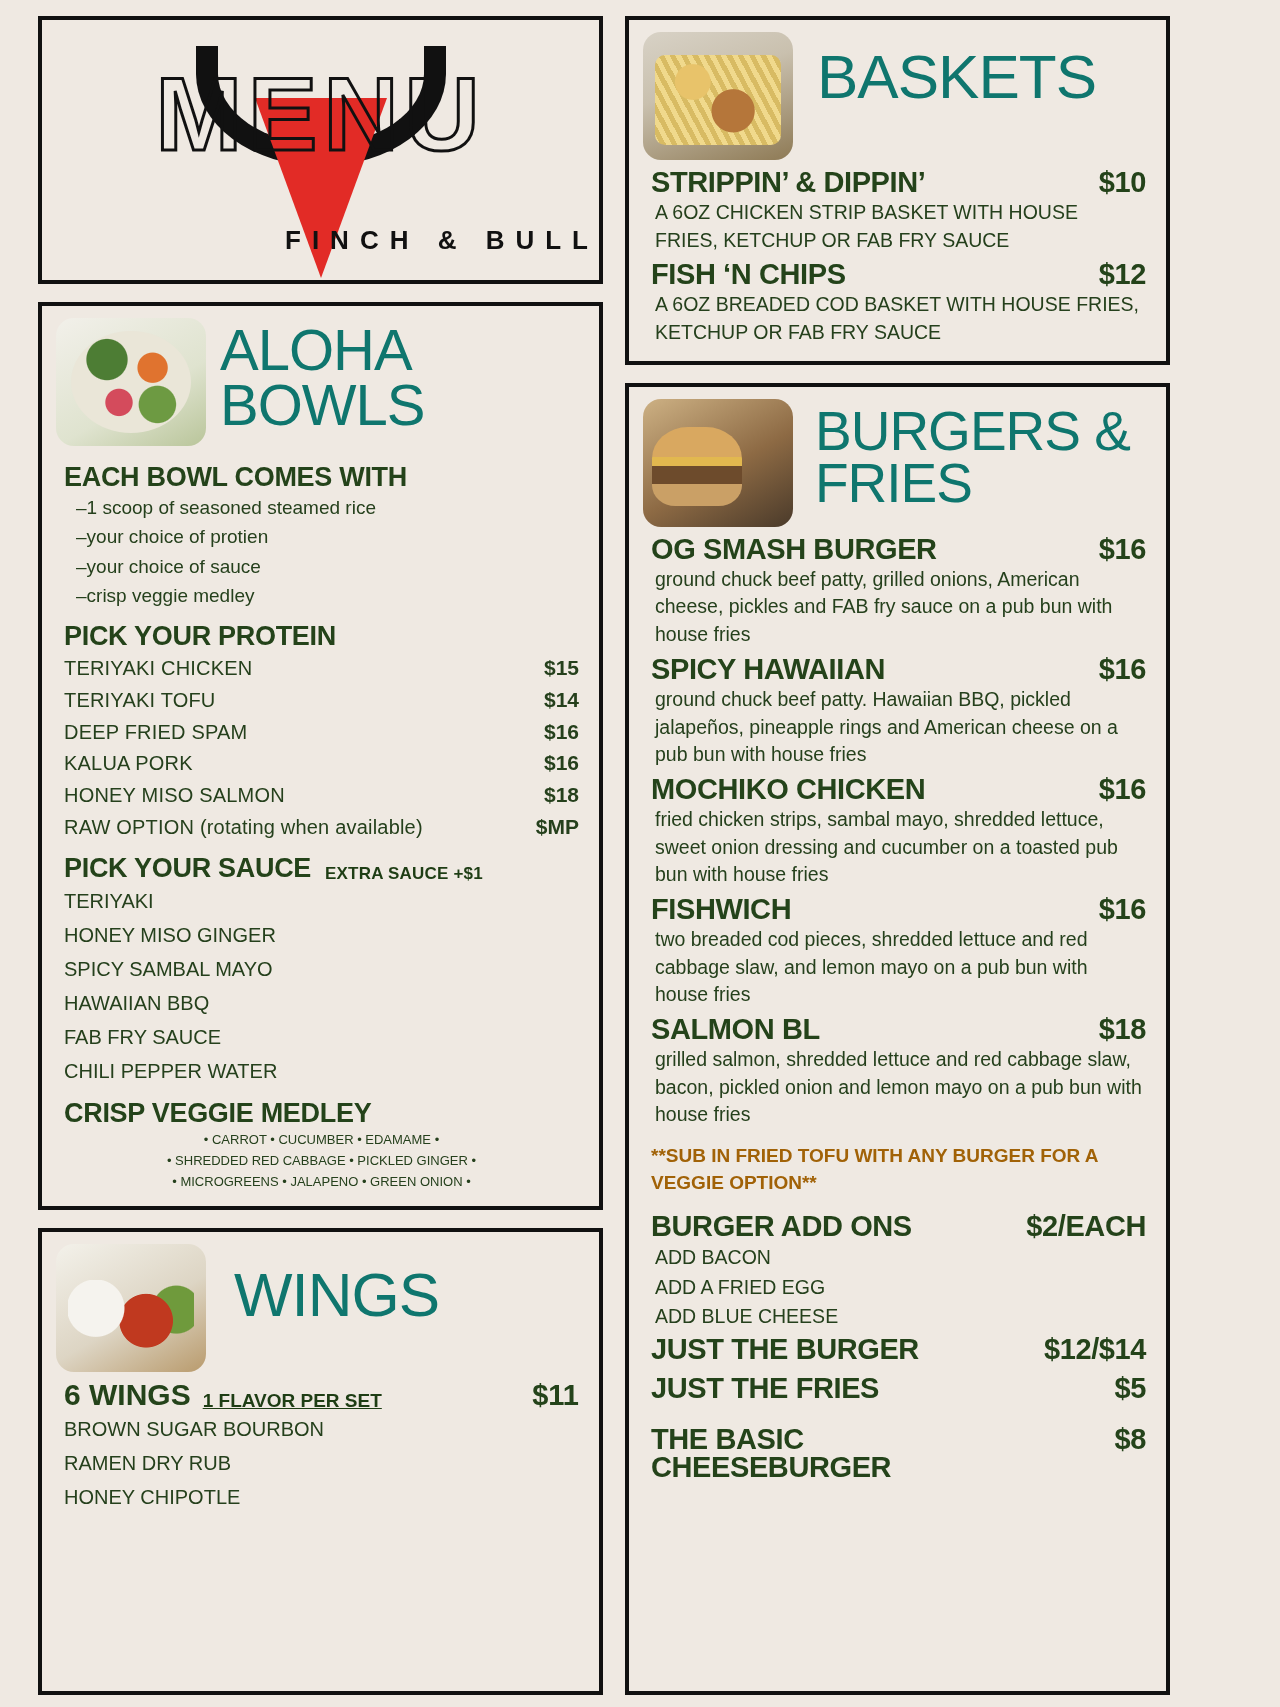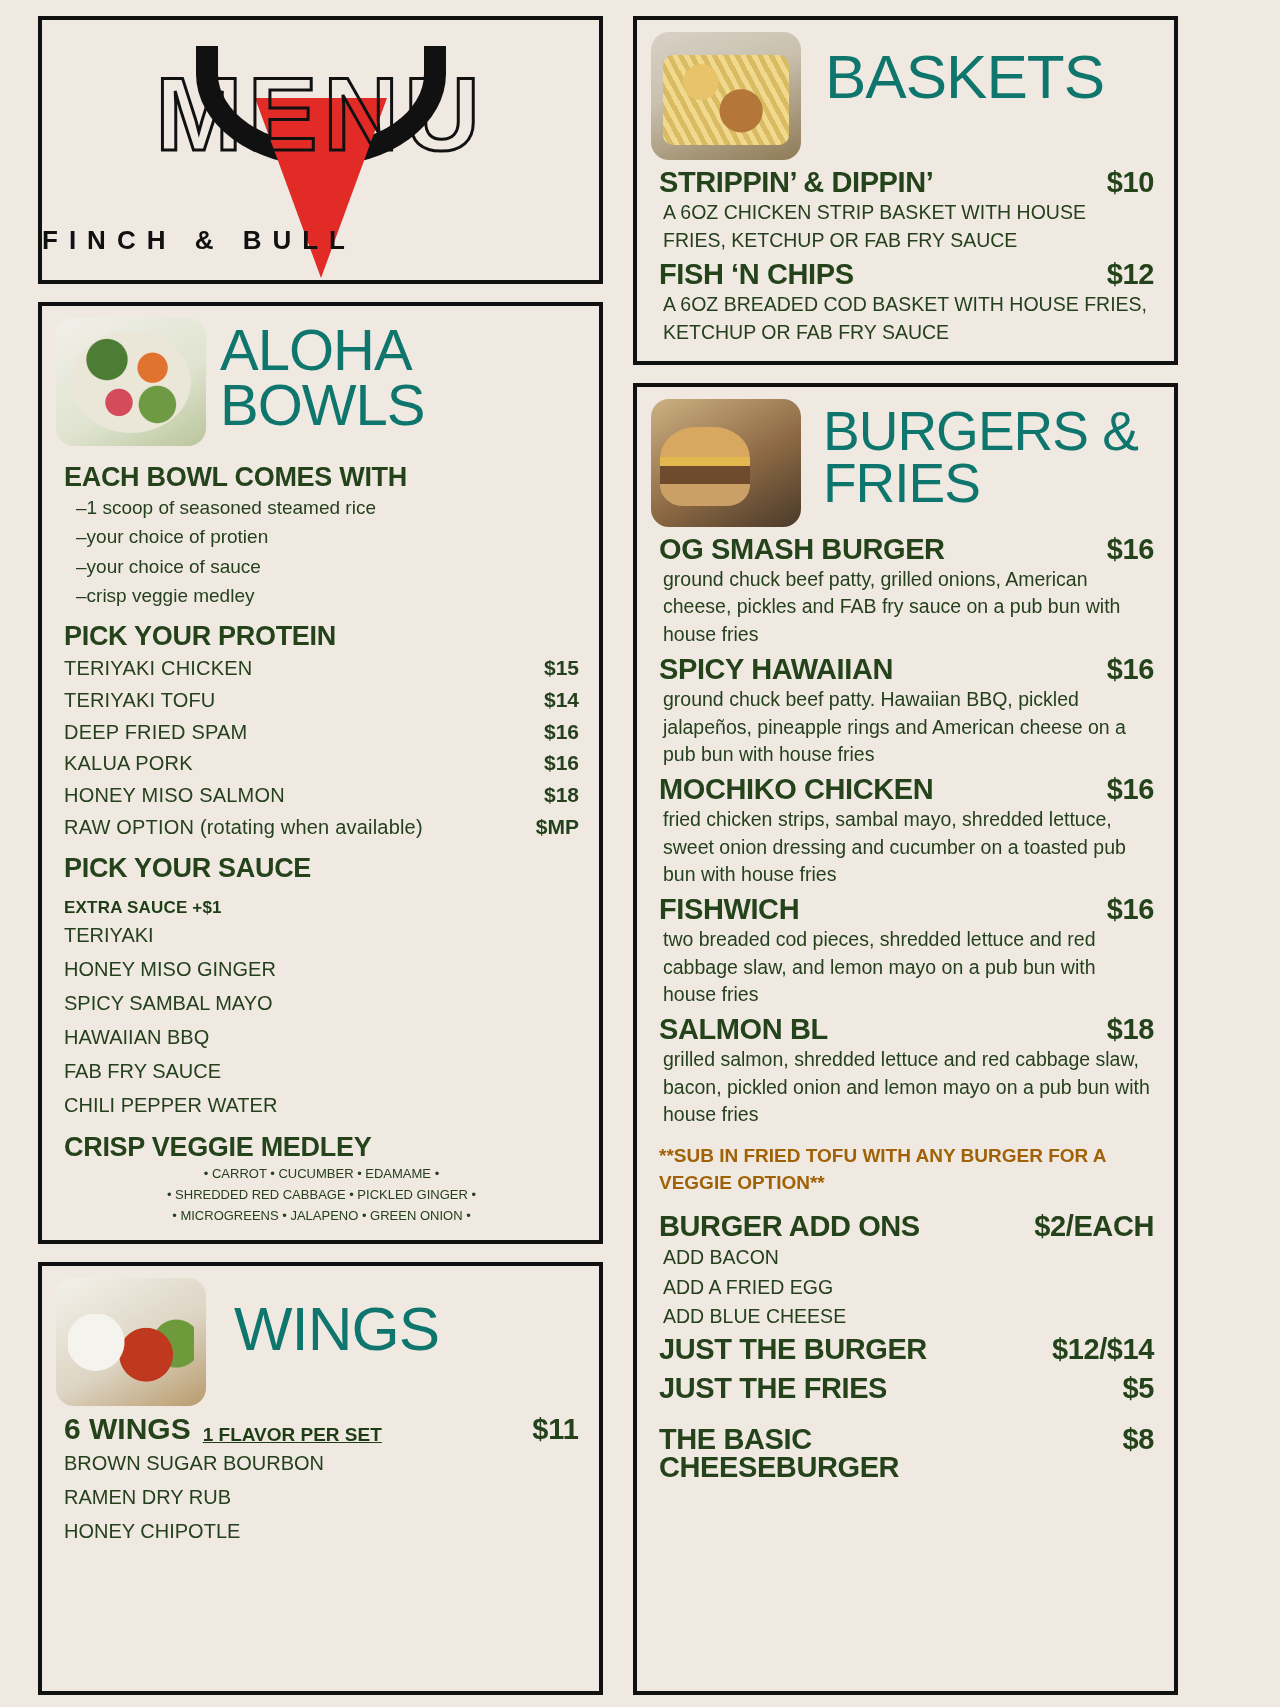--- a/index.html
+++ b/index.html
@@ -8,21 +8,21 @@
     height: 1707px;
     background: #efe9e2;
     font-family: "Liberation Sans", sans-serif;
     color: #1e3d14;
     overflow: hidden;
   }
   .page {
     width: 1280px;
     height: 1707px;
     display: flex;
-    gap: 30px;
+    gap: 22px;
     padding: 16px 18px 12px 38px;
   }
   .col-left { width: 565px; display: flex; flex-direction: column; gap: 18px; }
   .col-right { width: 545px; display: flex; flex-direction: column; gap: 18px; }
 
   .card {
     border: 4px solid #111;
     background: #efe9e2;
     position: relative;
   }
@@ -59,21 +59,21 @@
     transform: translateX(-50%);
     width: 0; height: 0;
     border-left: 66px solid transparent;
     border-right: 66px solid transparent;
     border-top: 180px solid #e22b26;
     z-index: 2;
   }
   .logo-sub {
     position: absolute;
     bottom: 24px; left: 0; width: 100%;
-    text-align: left;
+    text-align: right;
     font-size: 26px;
     font-weight: 700;
     letter-spacing: 11px;
     color: #111;
     z-index: 4;
   }
 
   
   .sec-head { display: flex; align-items: flex-start; gap: 14px; padding: 12px 14px 0 14px; }
   .sec-photo {
@@ -225,21 +225,21 @@
         </div>
         <div class="row">
           <span class="nm">HONEY MISO SALMON</span>
           <span class="pr">$18</span>
         </div>
         <div class="row">
           <span class="nm">RAW OPTION (rotating when available)</span>
           <span class="pr">$MP</span>
         </div>
 
-        <div style="display:flex;align-items:flex-start;gap:14px;flex-direction:column;">
+        <div style="display:flex;align-items:flex-end;gap:14px;">
           <h3 class="sub">PICK YOUR SAUCE</h3>
           <span class="extra-sauce">EXTRA SAUCE  +$1</span>
         </div>
         <div class="plain">TERIYAKI</div>
         <div class="plain">HONEY MISO GINGER</div>
         <div class="plain">SPICY SAMBAL MAYO</div>
         <div class="plain">HAWAIIAN BBQ</div>
         <div class="plain">FAB FRY SAUCE</div>
         <div class="plain">CHILI PEPPER WATER</div>
 

